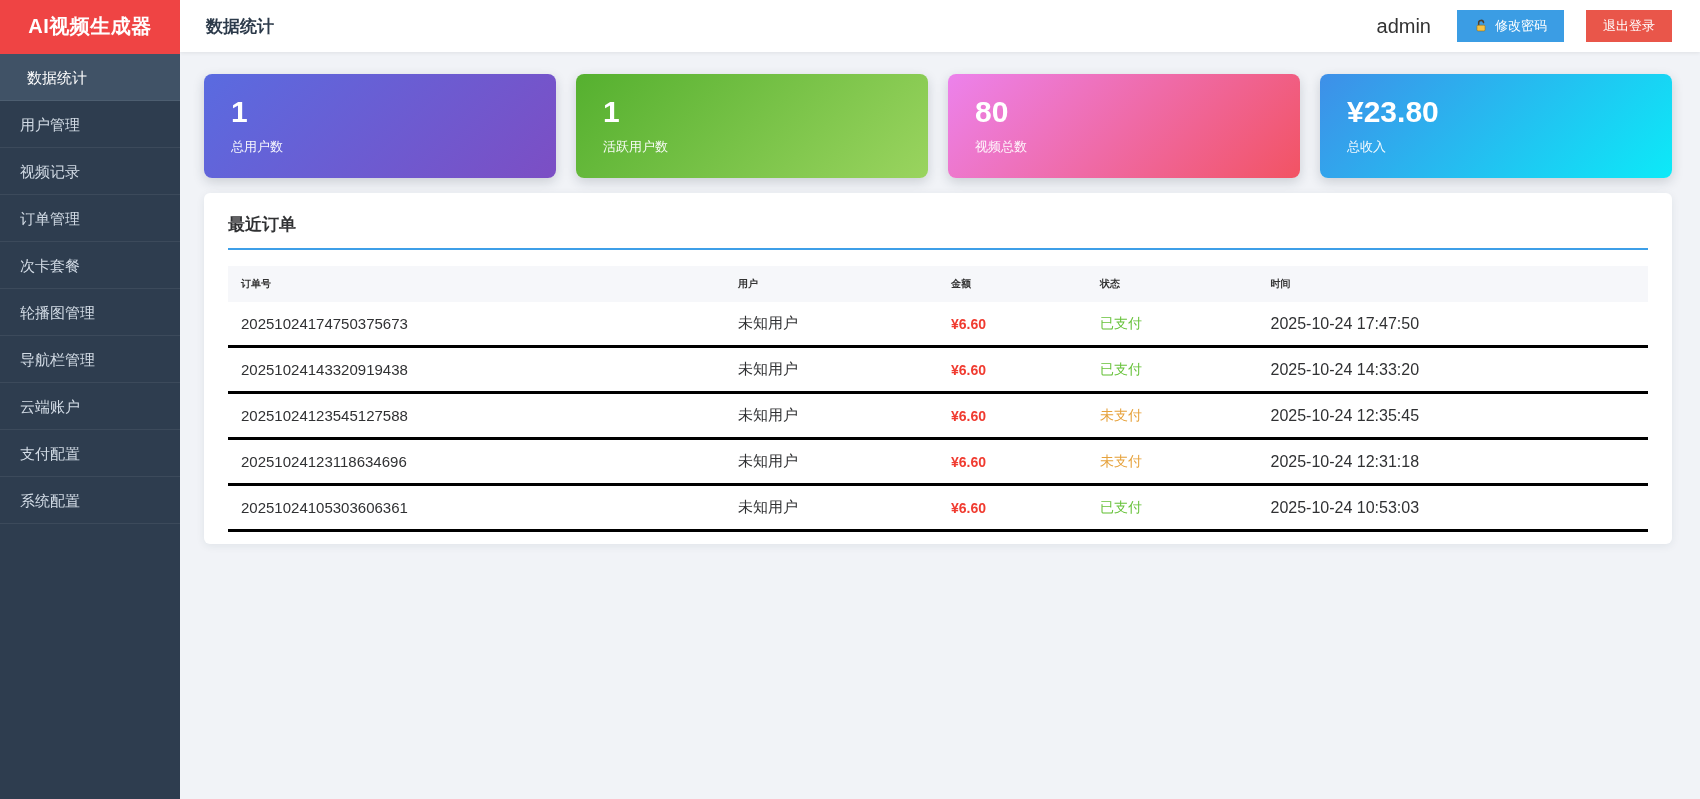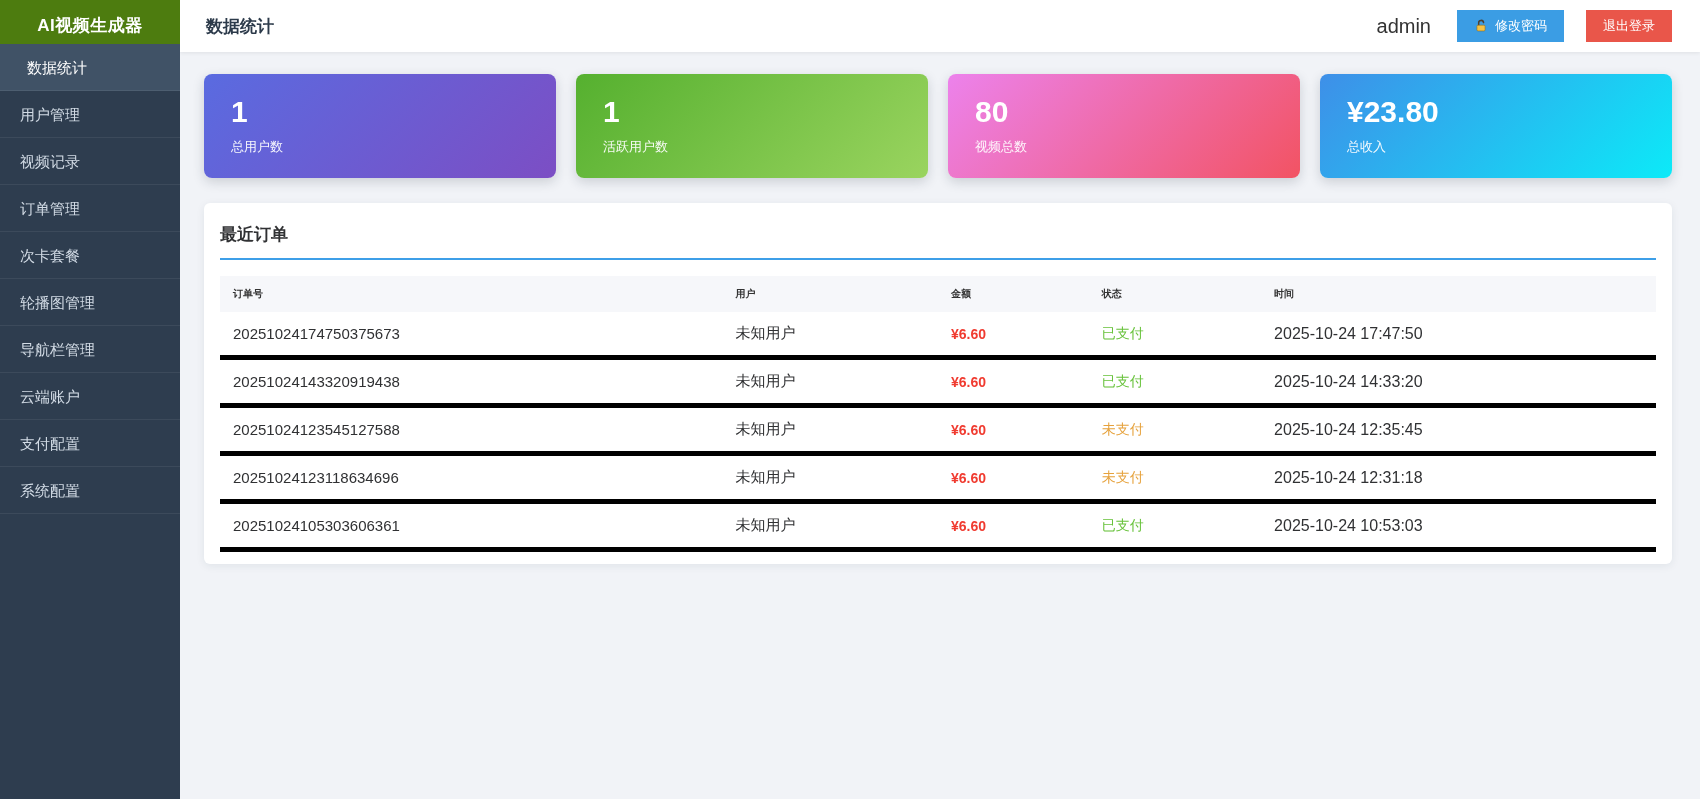--- a/index.html
+++ b/index.html
@@ -13,24 +13,24 @@
   }
 
   
   .sidebar {
     position: absolute; left: 0; top: 0;
     width: 180px; height: 799px;
     background: #2e3d4f;
     z-index: 2;
   }
   .logo {
-    height: 44px; line-height: 52px;
+    height: 54px; line-height: 52px;
     text-align: center;
-    color: #ffffff; font-weight: bold; font-size: 17px;
-    background: #4d7c0f;
+    color: #ffffff; font-weight: bold; font-size: 20px;
+    background: #ef4444;
     letter-spacing: 0.5px;
   }
   .nav-item {
     height: 47px; line-height: 47px;
     padding-left: 20px;
     color: #d3dce6; font-size: 15px;
     border-bottom: 1px solid rgba(255,255,255,0.07);
     cursor: pointer;
     white-space: nowrap; overflow: hidden;
   }
@@ -76,42 +76,42 @@
     padding: 0 27px;
     display: flex; flex-direction: column; justify-content: center;
     box-shadow: 0 4px 12px rgba(31,45,61,0.18);
   }
   .stat-value { font-size: 30px; font-weight: bold; line-height: 1.05; margin-bottom: 11px; }
   .stat-label { font-size: 13px; opacity: 0.95; }
 
   .orders-card {
     background: #ffffff;
     border-radius: 6px;
-    margin-top: 25px;
-    padding: 20px 16px 12px;
+    margin-top: 15px;
+    padding: 20px 24px 12px;
     box-shadow: 0 2px 8px rgba(31,45,61,0.08);
   }
   .orders-title {
     font-size: 17px; font-weight: bold; color: #303133;
     margin: 0;
     padding-bottom: 12px;
     border-bottom: 2px solid #3d9fe8;
   }
   .orders-table-wrap { margin-top: 16px; }
   table { width: 100%; border-collapse: collapse; table-layout: fixed; }
   thead th {
     background: #f6f7fa;
     text-align: left;
     font-size: 10px; color: #333333; font-weight: bold;
     padding: 11px 13px;
   }
   tbody td {
     font-size: 15px; color: #303133;
     padding: 12px 13px;
-    border-bottom: 5px solid #000000;
+    border-bottom: 3px solid #000000;
     white-space: nowrap; overflow: hidden;
   }
   td.amount { font-weight: bold; font-size: 14px; }
   td.status { font-size: 14px; }
   td.time { font-size: 16px; }
 </style>
 </head>
 <body>
 
 <aside class="sidebar">

